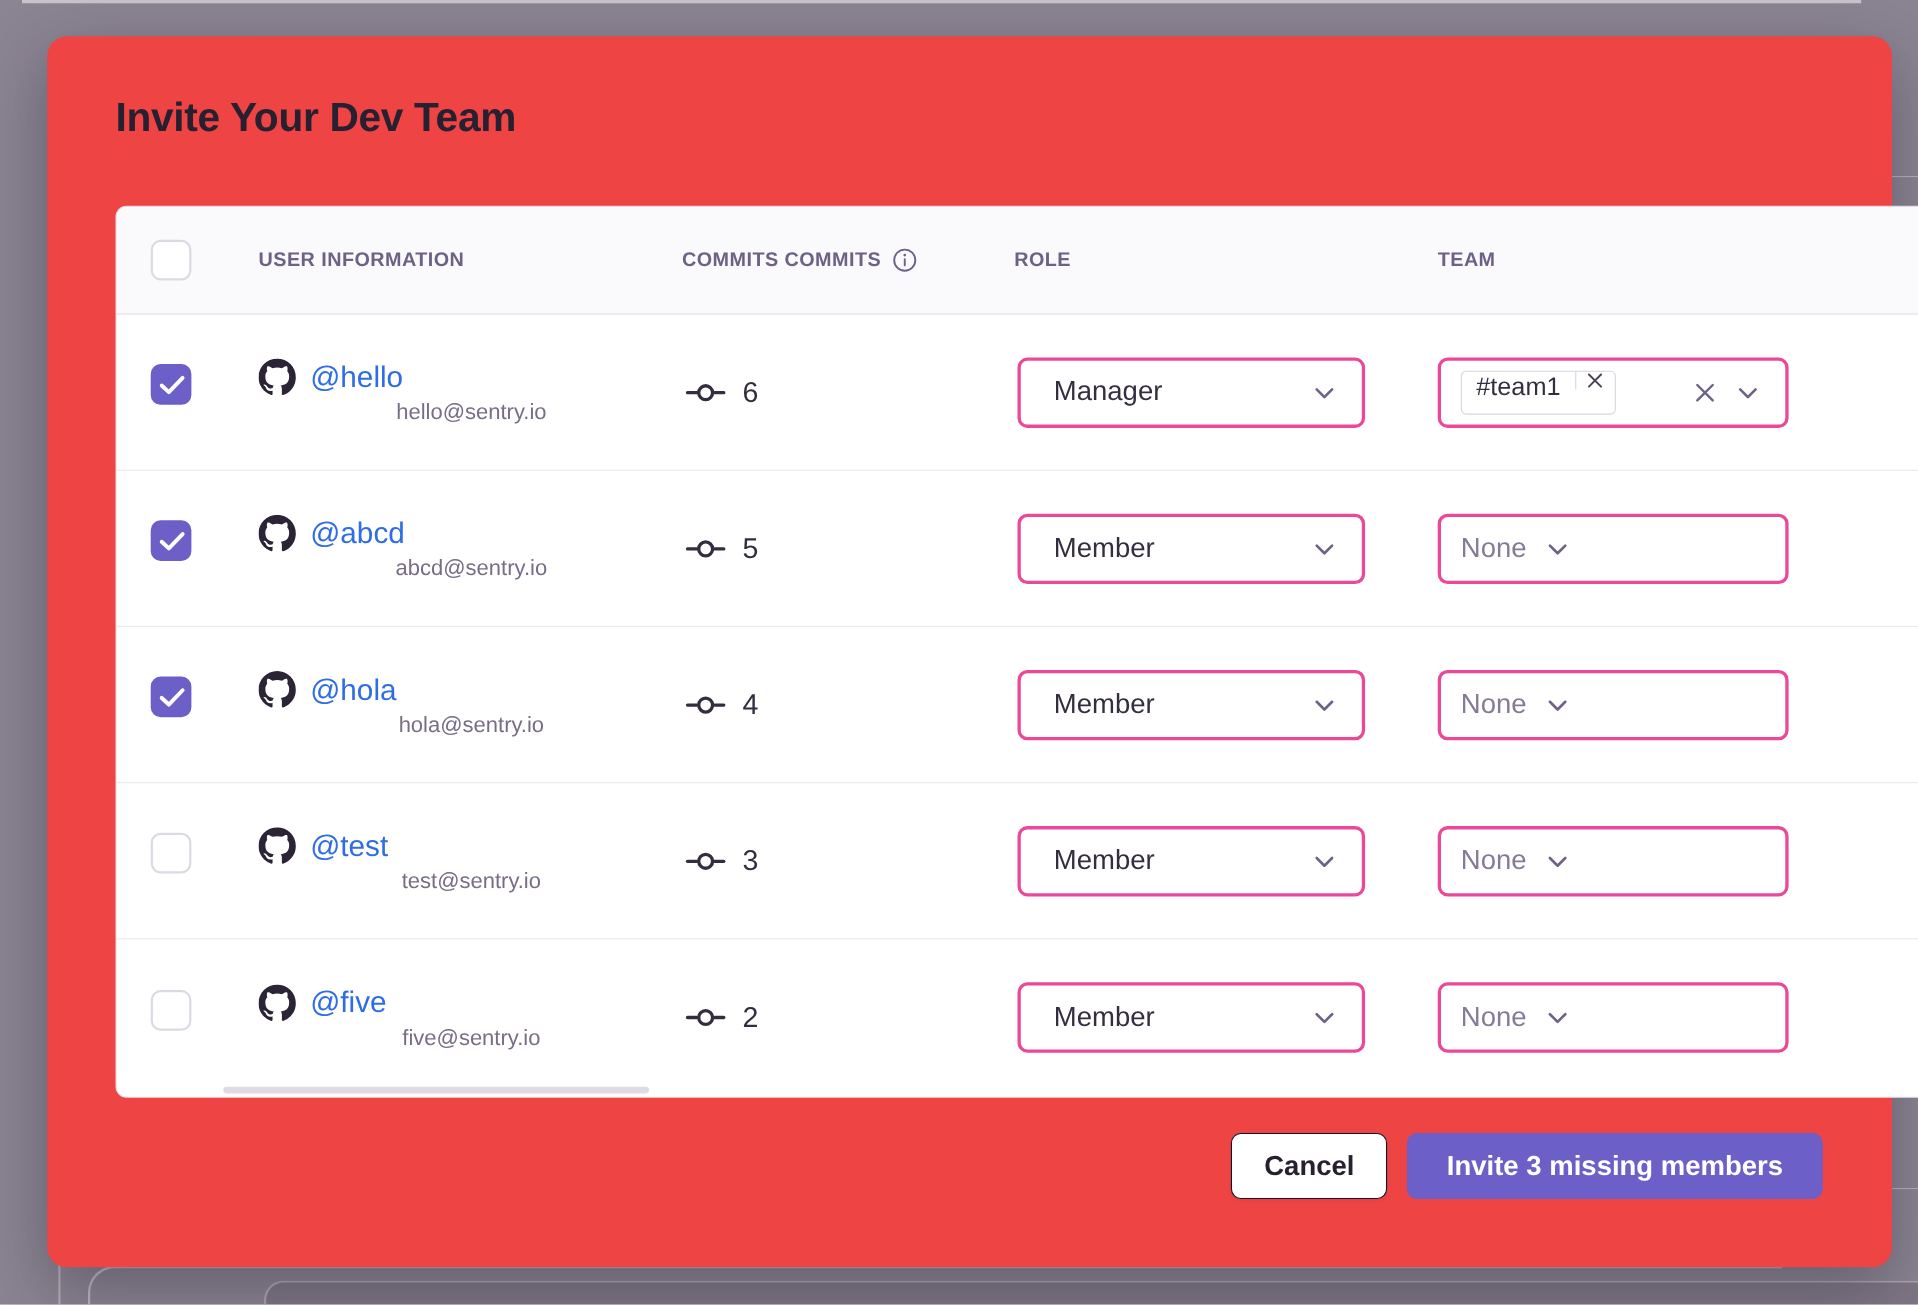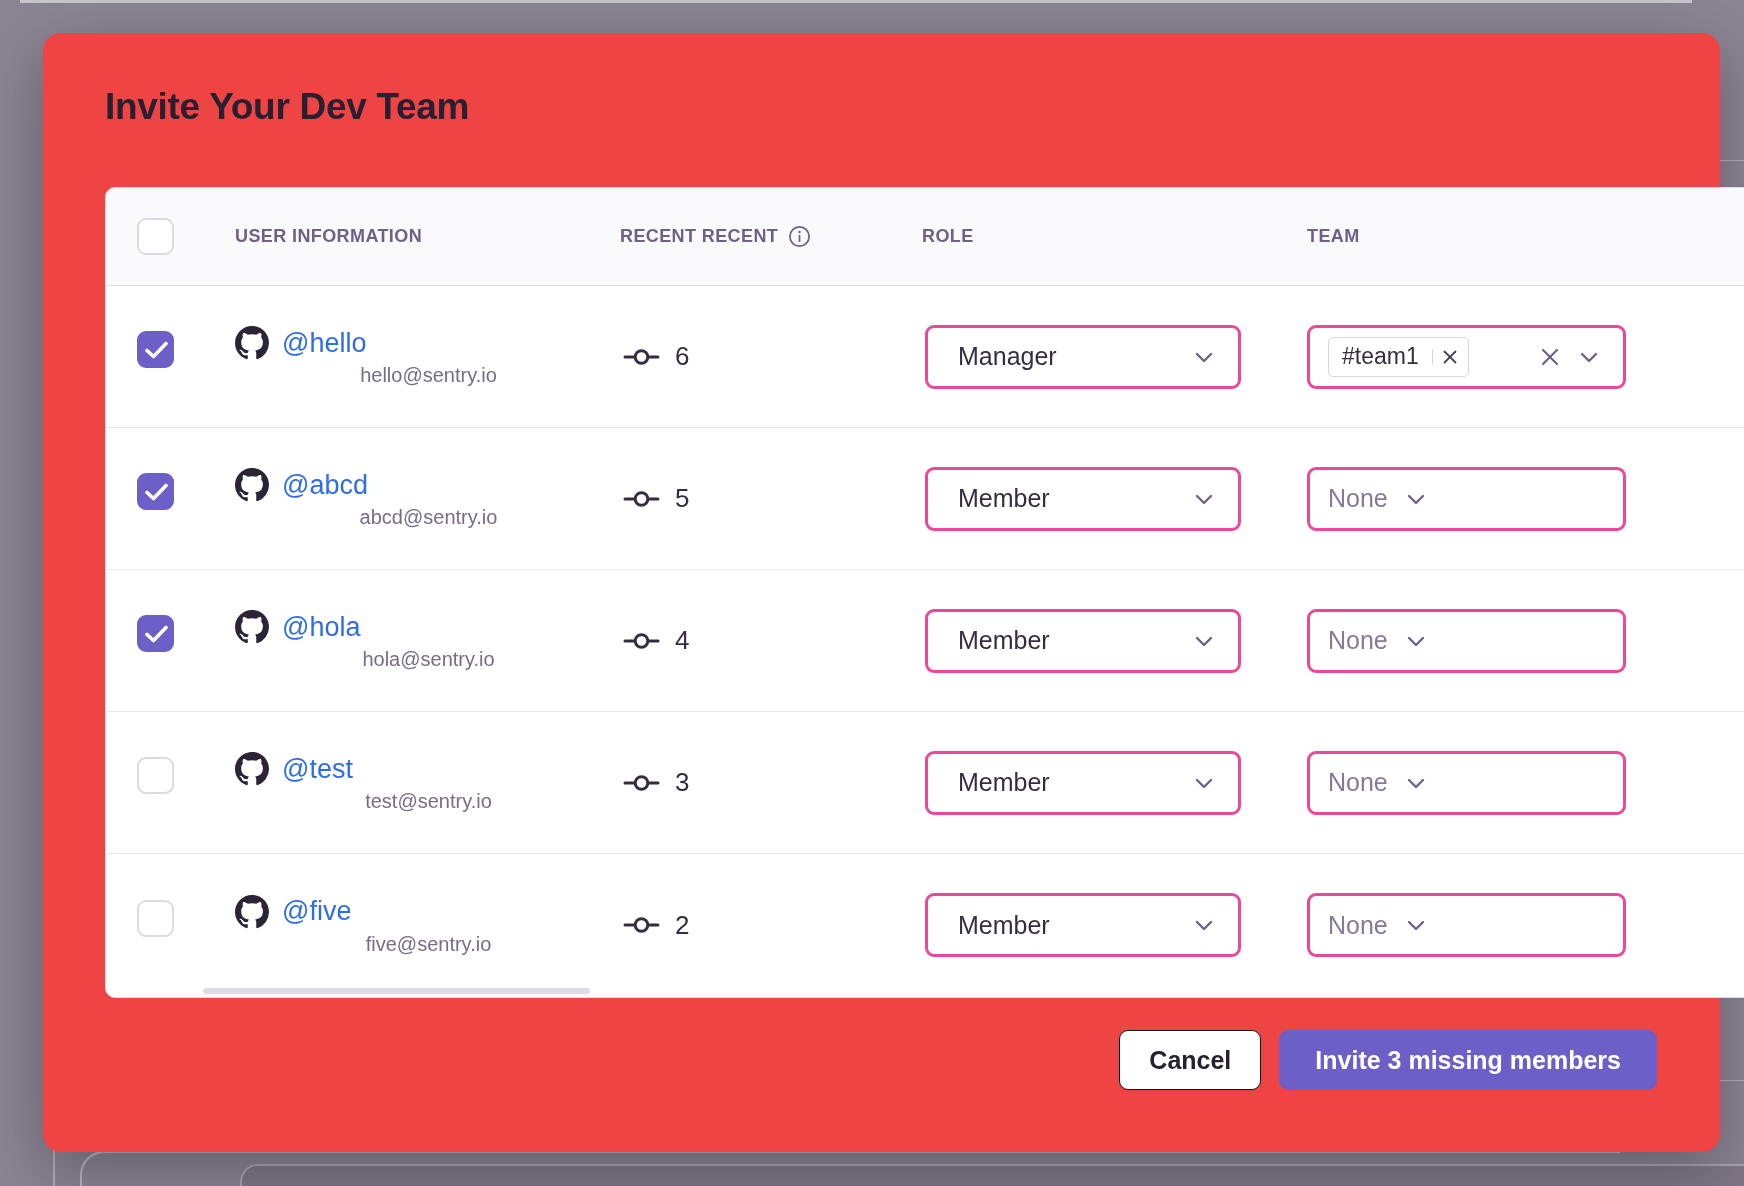--- a/index.html
+++ b/index.html
@@ -68,21 +68,21 @@
   .select {
     height:64px; border:3px solid #ec4899; border-radius:9px; background:#fff;
     display:flex; align-items:center; padding:0 22px 0 30px; cursor:pointer;
     font-size:25px; color:#352e40;
   }
   .cell-role .select { width:316px; margin-left:3px; }
   .cell-team .select { width:319px; padding-left:18px; }
   .select .chev { margin-left:auto; display:flex; color:#6e6287; }
   .select .placeholder { color:#867b97; }
 
-  .chip { display:flex; align-items:center; border:1px solid #d9d4df; border-radius:5px; height:40px; overflow:hidden; }
+  .chip { display:flex; align-items:flex-start; border:1px solid #d9d4df; border-radius:5px; height:40px; overflow:hidden; }
   .chip-label { display:flex; align-items:center; padding:0 13px; font-size:23px; color:#352e40; }
   .chip-x { display:flex; align-items:center; justify-content:center; width:36px;
     border-left:1px solid #d9d4df; color:#4a4354; cursor:pointer; }
   .clear-x { margin-left:auto; display:flex; color:#6e6287; cursor:pointer; }
   .cell-team .select .chev { margin-left:16px; }
 
   .info-icon { display:flex; margin-left:10px; color:#6e6186; cursor:pointer; }
 
   .hscroll-thumb { position:absolute; left:97px; bottom:3px; width:387px; height:6px;
     border-radius:3px; background:#dfdbe5; cursor:pointer; }
@@ -120,21 +120,21 @@
 
   <div class="invite-table">
     <div class="thead grid-cols">
       <div class="cell cell-check">
         <div class="checkbox" style="margin-top:0">
           
         </div>
       </div>
       <div class="th">USER INFORMATION</div>
       <div class="th">
-        <span>RECENT RECENT</span>
+        <span>COMMITS COMMITS</span>
         <span class="info-icon">
           <svg width="23" height="23" viewBox="0 0 24 24" fill="none" stroke="currentColor" stroke-width="1.8">
             <circle cx="12" cy="12" r="10"></circle>
               <line x1="12" y1="11" x2="12" y2="17" stroke-linecap="round"></line>
               <circle cx="12" cy="7.2" r="1.3" fill="currentColor" stroke="none"></circle>
           </svg>
         </span>
       </div>
       <div class="th">ROLE</div>
       <div class="th">TEAM</div>

